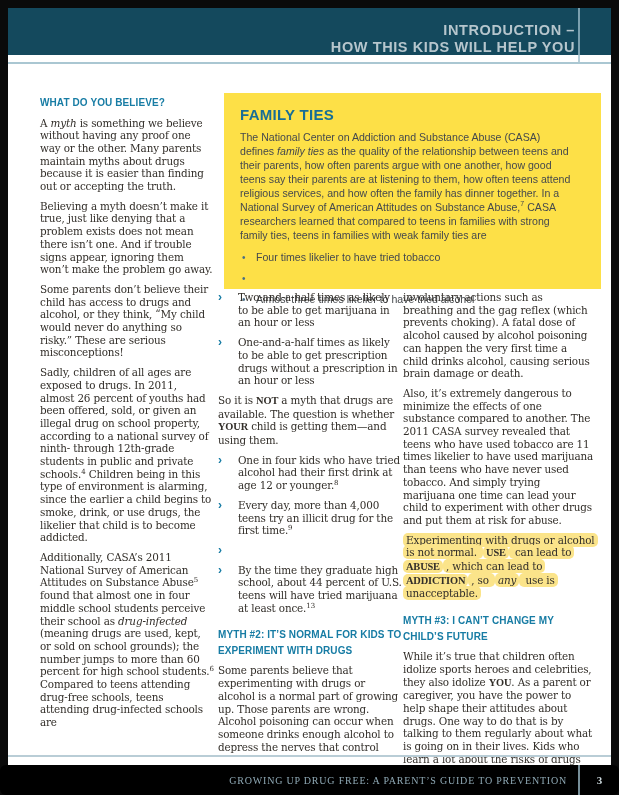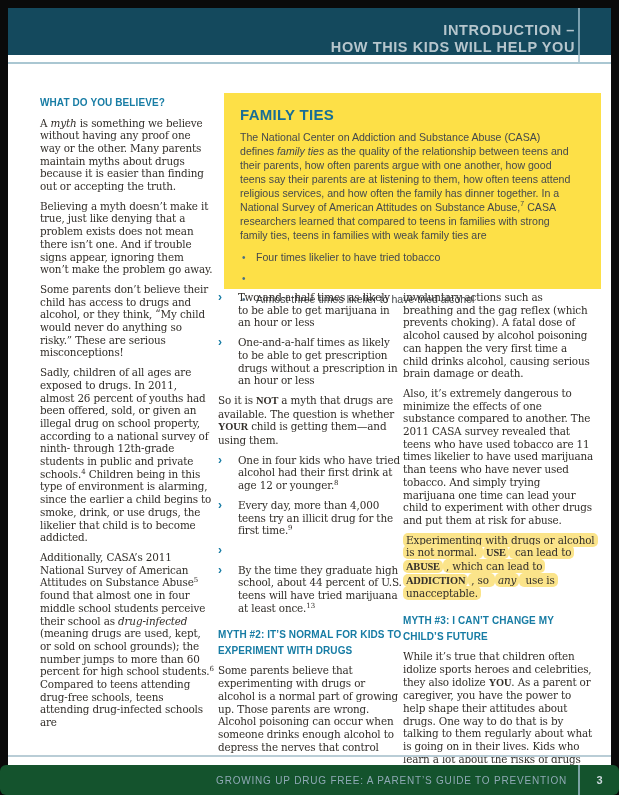--- a/index.html
+++ b/index.html
@@ -55,22 +55,22 @@
   }
   .family-box .ft-title{
     font-weight:700;color:#176e96;font-size:15px;line-height:17px;margin:0 0 7px 0;letter-spacing:.3px;
   }
   .family-box .ft-body{font-size:10.6px;line-height:14px;margin:0 0 9px 0;letter-spacing:0;}
   .ft-bullet{display:flex;font-size:10.6px;line-height:13px;margin:0 0 8px 0;}
   .ft-bullet .dot{flex:0 0 14px;color:#4a6e84;font-size:10px;padding-left:2px;}
   
   .footer-hrule{position:absolute;left:0;bottom:38px;width:603px;height:2px;background:#b9cdd6;}
   .footer-band{
-    position:absolute;left:-8px;bottom:0;width:619px;height:30px;background:#14532d;
-    display:flex;align-items:center;font-family:Liberation Sans, sans-serif;border-radius:6px;
+    position:absolute;left:-8px;bottom:0;width:619px;height:30px;background:#000000;
+    display:flex;align-items:center;font-family:Liberation Serif, serif;border-radius:6px;
   }
   .footer-band .ftitle{
     flex:1;text-align:right;color:#8fa9b5;font-size:10px;letter-spacing:.8px;font-weight:400;
     margin-right:11px;
   }
   .footer-vrule{flex:0 0 2px;height:30px;background:#9dbecb;opacity:.75;}
   .footer-band .pnum{
     flex:0 0 39px;text-align:center;color:#ccd8dd;font-size:11px;font-weight:700;
   }
 </style>

